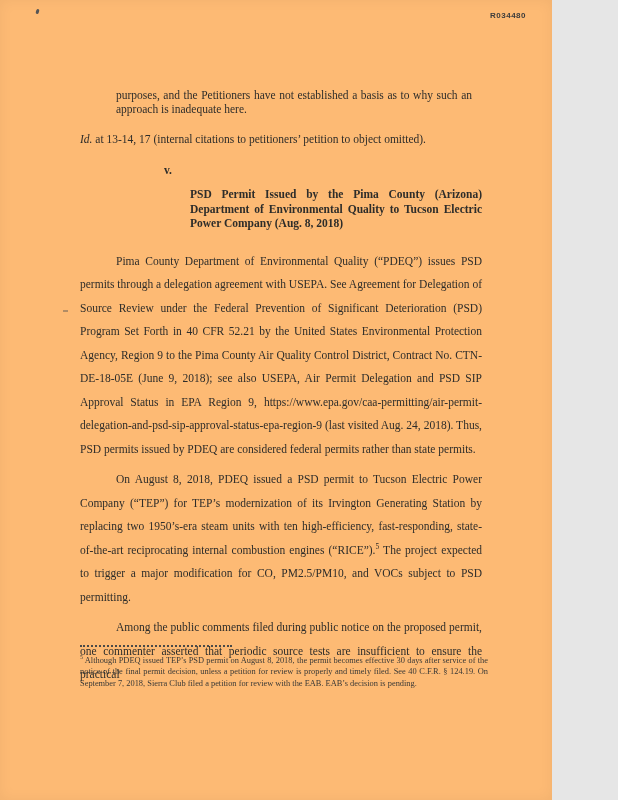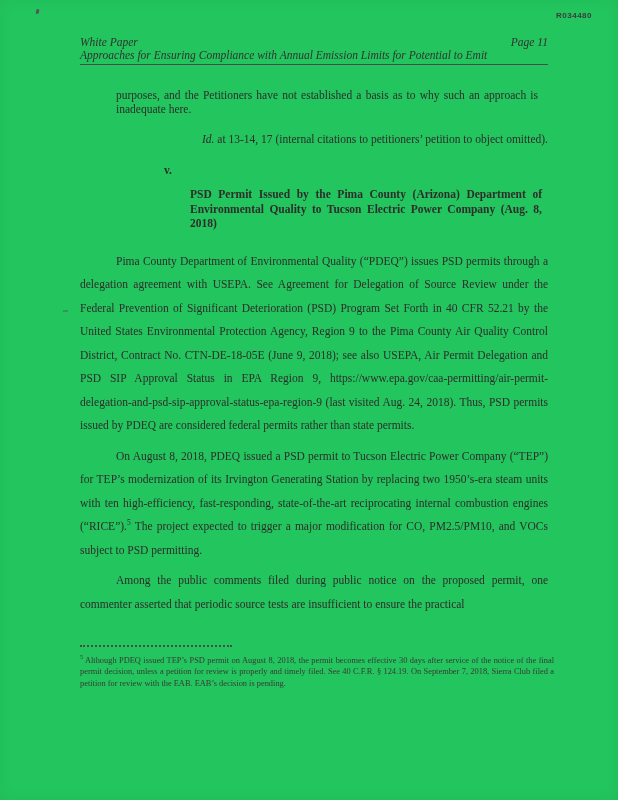--- a/index.html
+++ b/index.html
@@ -1,20 +1,20 @@
 <!DOCTYPE html>
 <html><head>
 <meta charset="utf-8">
 <style>
   * { margin:0; padding:0; box-sizing:border-box; }
   html,body { width:618px; height:800px; }
   body { background:#e6e6e6; font-family:"Liberation Serif", serif; }
   .page {
-    position:relative; width:618px; height:800px;
-    background:#22c55e; color:#2e2d2a; overflow:hidden;
+    position:relative; width:552px; height:800px;
+    background:#fdba74; color:#2e2d2a; overflow:hidden;
     box-shadow: inset 0 0 14px rgba(0,0,0,0.05);
     filter: blur(0.25px);
   }
   .stamp {
     position:absolute; top:11px; right:26px;
     font-family:"Liberation Sans", sans-serif;
     font-size:8px; font-weight:bold; letter-spacing:0.5px; color:#3c3c3c;
   }
   .speck { position:absolute; background:#555; }
   .speck1 { top:9px; left:36px; width:3px; height:5px; transform:rotate(18deg); border-radius:40%; }
@@ -22,21 +22,21 @@
   .doc-header {
     position:absolute; top:36px; left:80px; right:70px;
     font-style:italic; font-size:11.5px; color:#33322f;
     border-bottom:1px solid #4a4a46; padding-bottom:3px;
   }
   .header-row { display:flex; justify-content:space-between; margin-bottom:1px; }
   .content { position:absolute; top:88px; left:80px; right:70px; font-size:11.5px; }
   .blockquote {
     margin:0 10px 16px 36px; line-height:14px; text-align:justify;
   }
-  .citation { margin-top:13px; line-height:14px;text-align:right; }
+  .citation { margin-top:13px; line-height:14px; }
   .heading {
     margin-top:17px; margin-bottom:19px;
     display:flex; padding-left:84px; font-weight:bold; line-height:14.5px;
   }
   .h-num { width:26px; flex:0 0 auto; }
   .h-title { width:352px; text-align:justify;margin-top:24px; }
   .para {
     margin:0 0 7px 0; text-indent:36px; line-height:23.5px;
     text-align:justify; overflow-wrap:break-word;
   }
@@ -50,27 +50,20 @@
 </style>
 </head>
 <body>
 
 <div class="page">
 
   <div class="stamp">R034480</div>
   <div class="speck speck1"></div>
   <div class="speck speck2"></div>
 
-  <header class="doc-header">
-    <div class="header-row">
-      <span>White Paper</span>
-      <span>Page 11</span>
-    </div>
-    <div class="header-subtitle">Approaches for Ensuring Compliance with Annual Emission Limits for Potential to Emit</div>
-  </header>
 
   <main class="content">
 
     <p class="blockquote">purposes, and the Petitioners have not established a basis as to why such an approach is inadequate here.</p>
 
     <p class="citation"><i>Id.</i><span> at 13-14, 17 (internal citations to petitioners’ petition to object omitted).</span></p>
 
     <div class="heading">
       <span class="h-num">v.</span>
       <span class="h-title">PSD Permit Issued by the Pima County (Arizona) Department of Environmental Quality to Tucson Electric Power Company (Aug. 8, 2018)</span>

